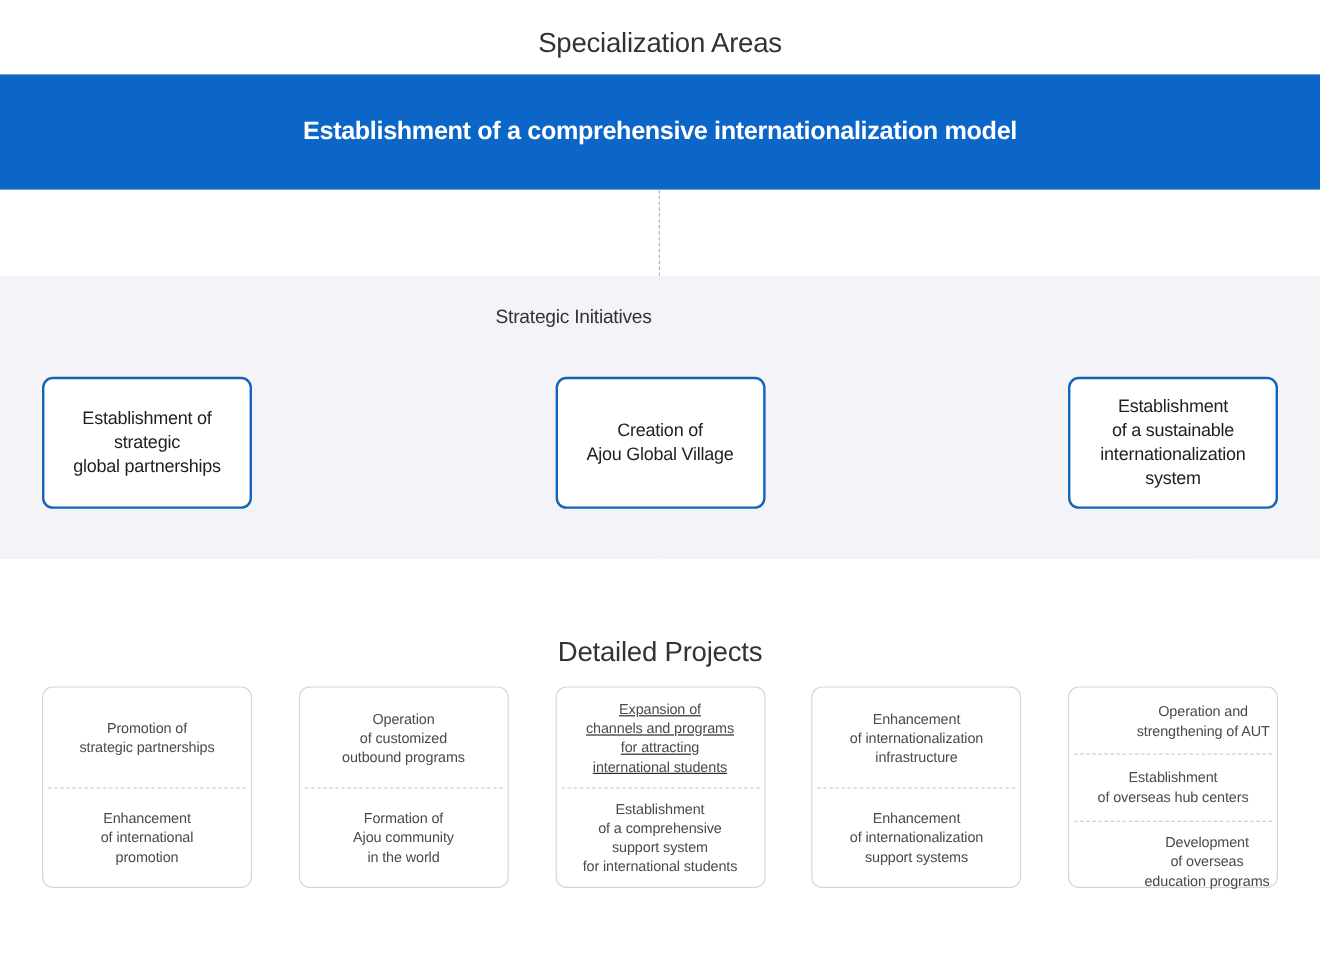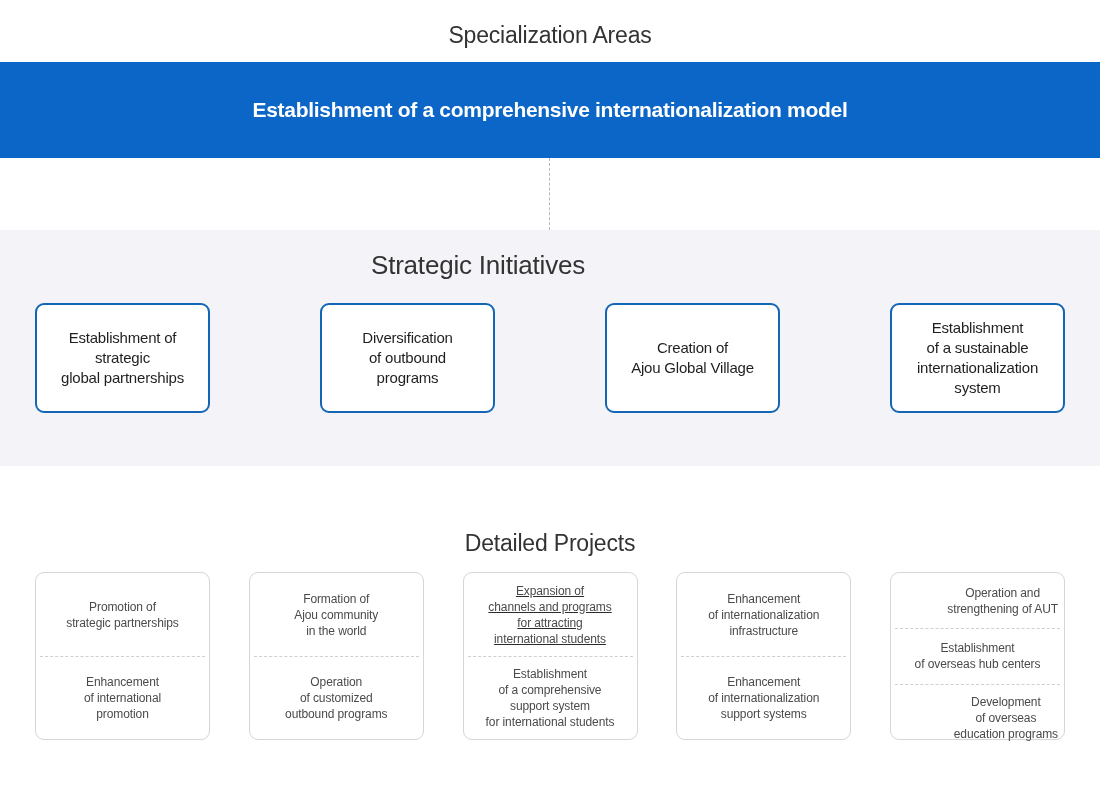--- a/index.html
+++ b/index.html
@@ -70,29 +70,29 @@
     left: 0; top: 230px;
     width: 1100px;
     height: 236px;
     background: #f3f3f8;
   }
   #init-heading {
     position: absolute;
     left: 0; top: 20px;
     width: 956px;
     text-align: center;
-    font-size: 26px;
+    font-size: 16px;
     font-weight: 400;
     letter-spacing: -0.2px;
     color: #333333;
     line-height: 30px;
   }
   #initiative-row {
     position: absolute;
-    left: 35px; top: 73px;
+    left: 35px; top: 84px;
     width: 1030px;
     height: 110px;
     display: flex;
     justify-content: space-between;
   }
   .init-box {
     width: 175px;
     height: 110px;
     box-sizing: border-box;
     background: #ffffff;
@@ -184,25 +184,20 @@
 
 <div id="section-initiatives">
   <div id="init-heading">Strategic Initiatives</div>
   <div id="initiative-row">
     <div class="init-box">
       <span class="init-label">Establishment of
 strategic
 global partnerships</span>
     </div>
     <div class="init-box">
-      <span class="init-label">Diversification
-of outbound
-programs</span>
-    </div>
-    <div class="init-box">
       <span class="init-label">Creation of
 Ajou Global Village</span>
     </div>
     <div class="init-box">
       <span class="init-label">Establishment
 of a sustainable
 internationalization
 system</span>
     </div>
   </div>
@@ -221,28 +216,28 @@
       </div>
       <div class="proj-item" style="flex:0 0 50%;">
         <span class="proj-label">Enhancement
 of international
 promotion</span>
       </div>
     </div>
 
     <div class="proj-box">
       <div class="proj-item" style="flex:0 0 50%;">
+        <span class="proj-label">Operation
+of customized
+outbound programs</span>
+      </div>
+      <div class="proj-item" style="flex:0 0 50%;">
         <span class="proj-label">Formation of
 Ajou community
 in the world</span>
-      </div>
-      <div class="proj-item" style="flex:0 0 50%;">
-        <span class="proj-label">Operation
-of customized
-outbound programs</span>
       </div>
     </div>
 
     <div class="proj-box">
       <div class="proj-item" style="flex:0 0 50%;text-decoration:underline;">
         <span class="proj-label">Expansion of
 channels and programs
 for attracting
 international students</span>
       </div>

